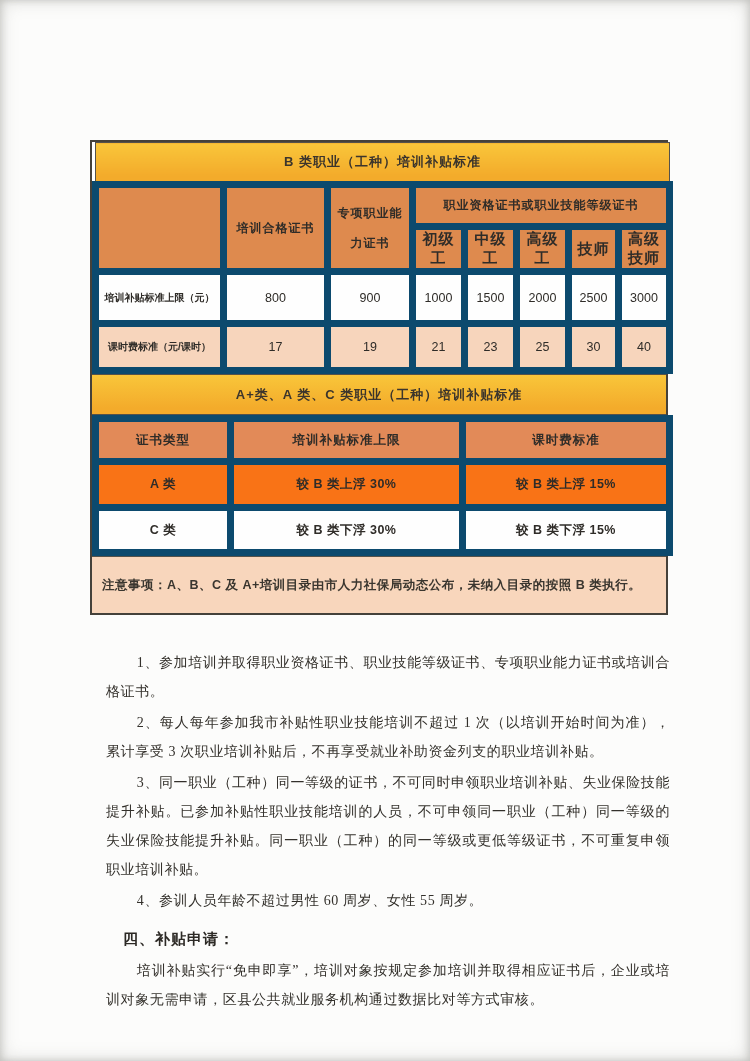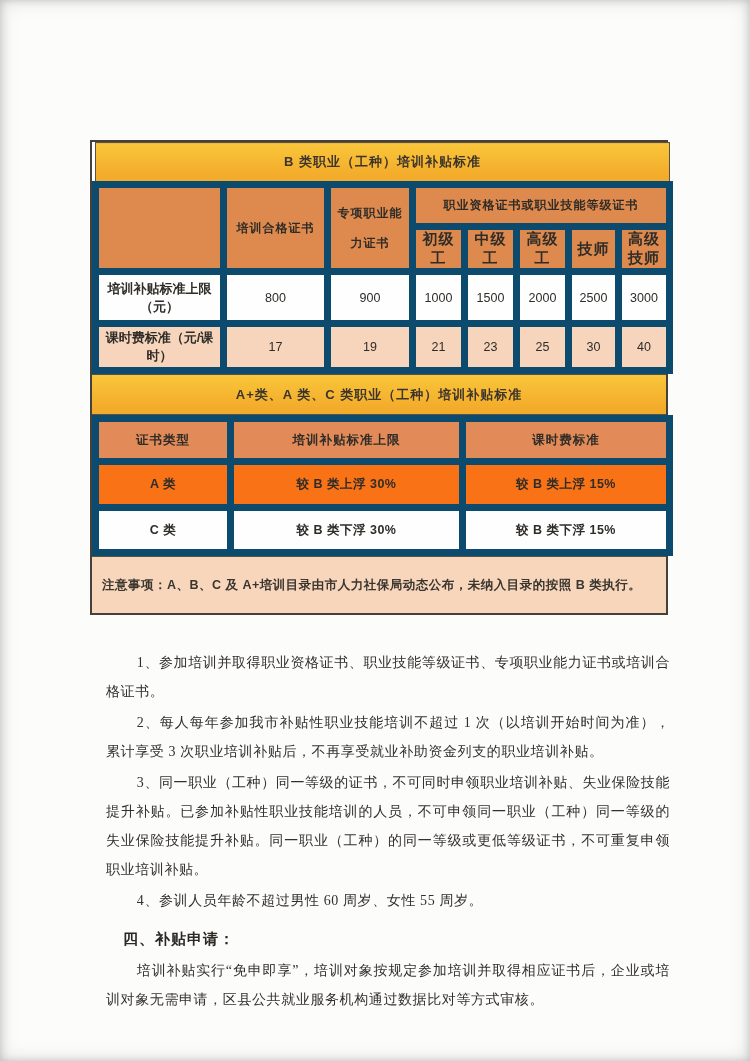--- a/index.html
+++ b/index.html
@@ -36,21 +36,21 @@
     font-weight:bold;font-size:13px;letter-spacing:1px;color:#3c352c;
     display:flex;align-items:center;justify-content:center;
     border-top:1px solid #55524a;border-bottom:1px solid #55524a;
   }
   .t1 .hcell{background:#de8a4e;font-weight:bold;font-size:12px;letter-spacing:1px;}
   .t1 .sub td{height:34px;font-size:15px;}
   .t1 .grouphead{height:42px;}
   .two-line span{display:block;line-height:1;}
   .two-line span:first-child{margin-bottom:18px;}
   .t1 .data td{font-size:12.5px;}
-  .t1 .data .label{font-weight:bold;font-size:13px;letter-spacing:0;}
+  .t1 .data .label{font-weight:bold;font-size:10px;letter-spacing:0;}
   .row-white td{background:#fefefe;height:52px;}
   .row-peach td{background:#f7d5bc;height:47px;}
   .t2 .hrow td{background:#e28a58;font-weight:bold;font-size:12.5px;letter-spacing:1px;height:43px;}
   .t2 td{font-weight:bold;font-size:12.5px;letter-spacing:.5px;border-radius:7px;}
   .t2 .rw td{background:#fefefe;height:45px;}
   .t2 .rp td{background:#f97316;height:46px;}
   .note{
     background:#f8d6bc;
     border-top:1px solid #55524a;
     font-weight:bold;font-size:12.5px;letter-spacing:.5px;color:#3a362f;

